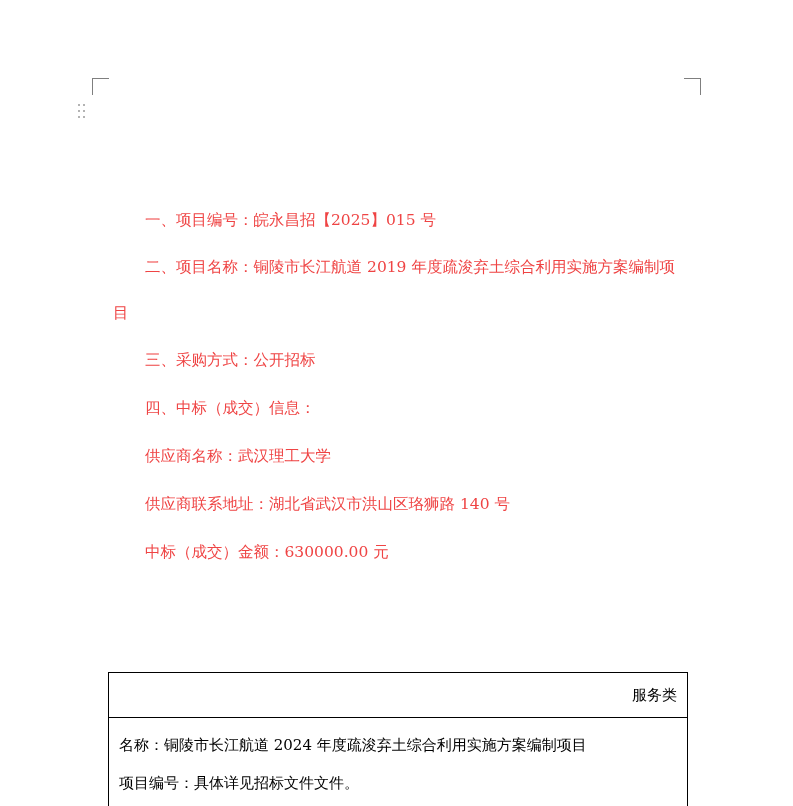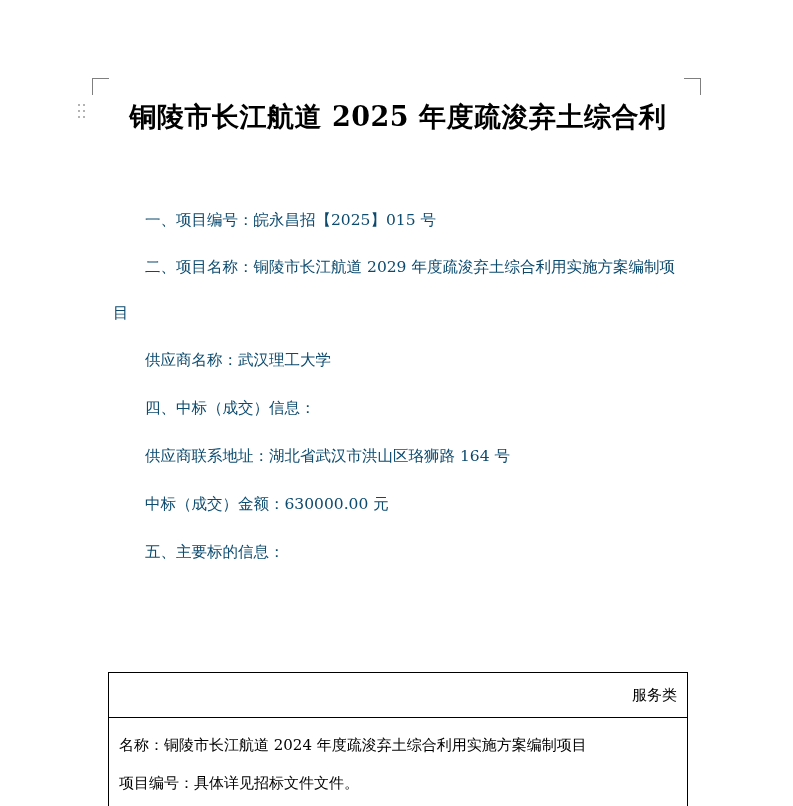--- a/index.html
+++ b/index.html
@@ -76,21 +76,21 @@
     left: 113px;
     width: 570px;
   }
 
   p.para {
     margin: 0 8px 0 0;
     font-family: "DejaVu Serif", "Liberation Serif", serif;
     font-size: 15.5px;
     line-height: 48px;
     text-align: justify;
-    color: #0c4a6e;
+    color: #ef4444;
     text-indent: 32px;
   }
   p.para.wrap {
     text-indent: 32px;
     line-height: 46px;
   }
 
   
   .tbl-wrap {
     position: absolute;
@@ -131,31 +131,30 @@
   <div class="handle">
     <i></i>
       <i></i>
       <i></i>
       <i></i>
       <i></i>
       <i></i>
   </div>
 
   <div class="doc-title">
-    <div>铜陵市长江航道 2025 年度疏浚弃土综合利</div>
   </div>
 
   <div class="body-block">
     <p class="para">一、项目编号：皖永昌招【2025】015 号</p>
-    <p class="para wrap">二、项目名称：铜陵市长江航道 2029 年度疏浚弃土综合利用实施方案编制项目</p>
+    <p class="para wrap">二、项目名称：铜陵市长江航道 2019 年度疏浚弃土综合利用实施方案编制项目</p>
+    <p class="para">三、采购方式：公开招标</p>
+    <p class="para">四、中标（成交）信息：</p>
     <p class="para">供应商名称：武汉理工大学</p>
-    <p class="para">四、中标（成交）信息：</p>
-    <p class="para">供应商联系地址：湖北省武汉市洪山区珞狮路 164 号</p>
+    <p class="para">供应商联系地址：湖北省武汉市洪山区珞狮路 140 号</p>
     <p class="para">中标（成交）金额：630000.00 元</p>
-    <p class="para">五、主要标的信息：</p>
   </div>
 
   <div class="tbl-wrap">
     <table class="main-tbl">
       <tbody>
         <tr>
           <td class="head-cell">服务类</td>
         </tr>
         <tr>
           <td>

